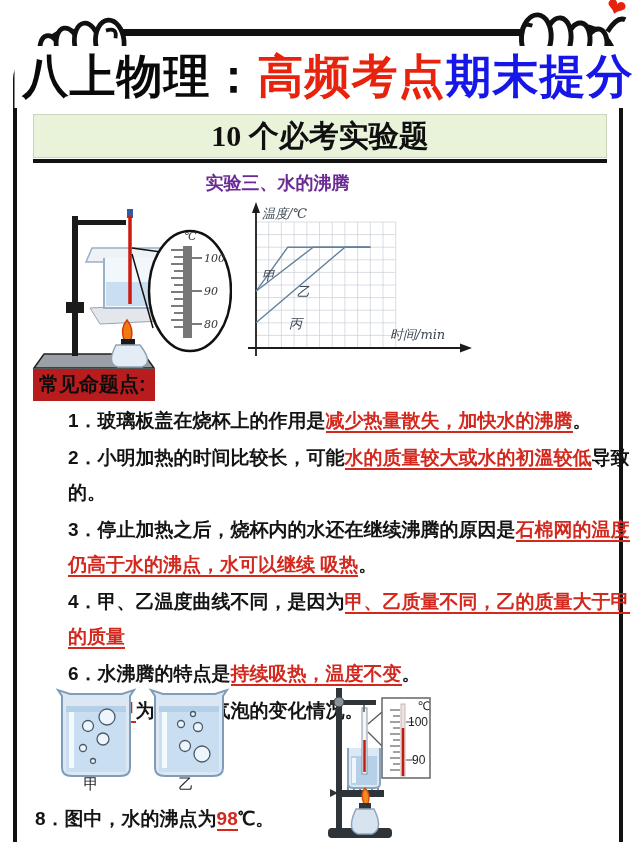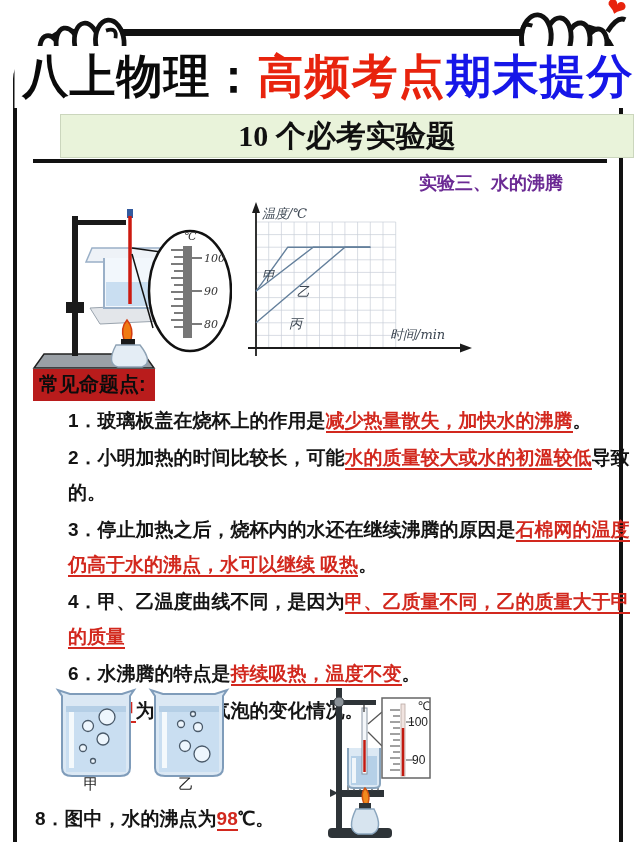--- a/index.html
+++ b/index.html
@@ -17,24 +17,24 @@
   .heart{left:606px;top:-6px;font-size:24px;color:#e8230d;transform:rotate(18deg);z-index:4;}
 
   
   .title-row{top:46px;left:50%;transform:translateX(-50%);background:#fff;padding:0 8px;
              white-space:nowrap;z-index:5;font-weight:bold;font-size:46px;letter-spacing:1px;margin-left:8px;}
   .t-black{color:#0a0a0a;} .t-red{color:#e8230d;} .t-blue{color:#1616e8;}
 
   .banner{left:33px;top:114px;width:574px;height:44px;background:#e9f3da;
           border:1px solid #cbd6bd;box-sizing:border-box;display:flex;align-items:center;
           justify-content:center;z-index:5;font-family:"Liberation Serif",serif;
-          font-weight:bold;font-size:30px;color:#101010;margin-left:27px;}
+          font-weight:bold;font-size:30px;color:#101010;}
   .banner-rule{left:33px;top:159px;width:574px;height:4px;background:#111;z-index:5;}
 
-  .section-title{left:16px;top:171px;width:547px;text-align:right;color:#6b2a94;
+  .section-title{left:4px;top:171px;width:547px;text-align:center;color:#6b2a94;
                  font-weight:bold;font-size:18px;z-index:5;}
 
   
   .fig-left{left:26px;top:196px;width:206px;height:178px;z-index:5;}
   .fig-chart{left:240px;top:198px;width:235px;height:165px;z-index:5;}
   .fig-beakers{left:50px;top:686px;width:185px;height:105px;z-index:5;}
   .fig-right{left:308px;top:672px;width:168px;height:170px;z-index:5;}
 
   .chart-ann{font:italic 13px "DejaVu Serif",serif;fill:#3c4652;}
   .scale-num{font:italic 11px "DejaVu Serif",serif;fill:#333;}

